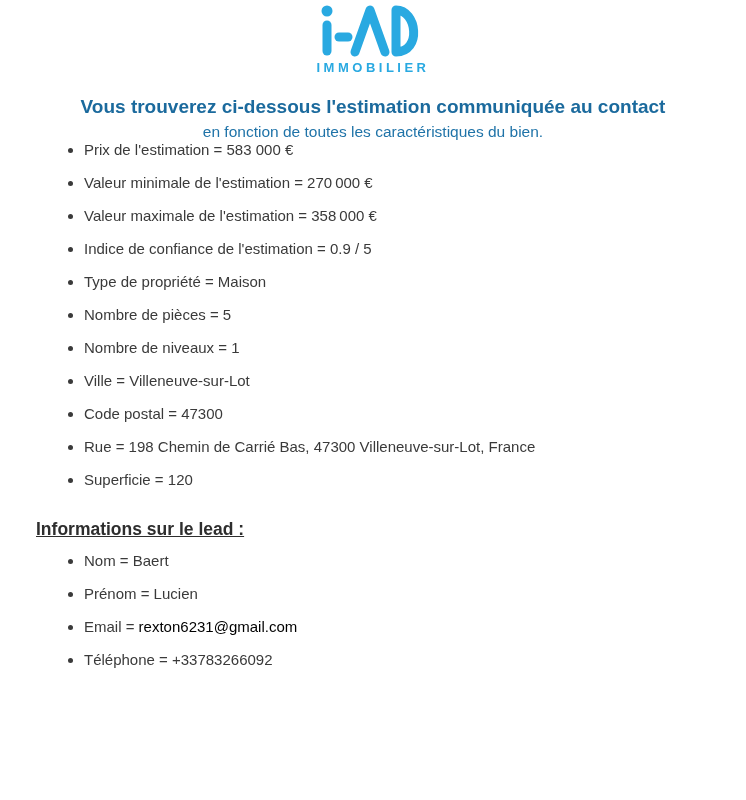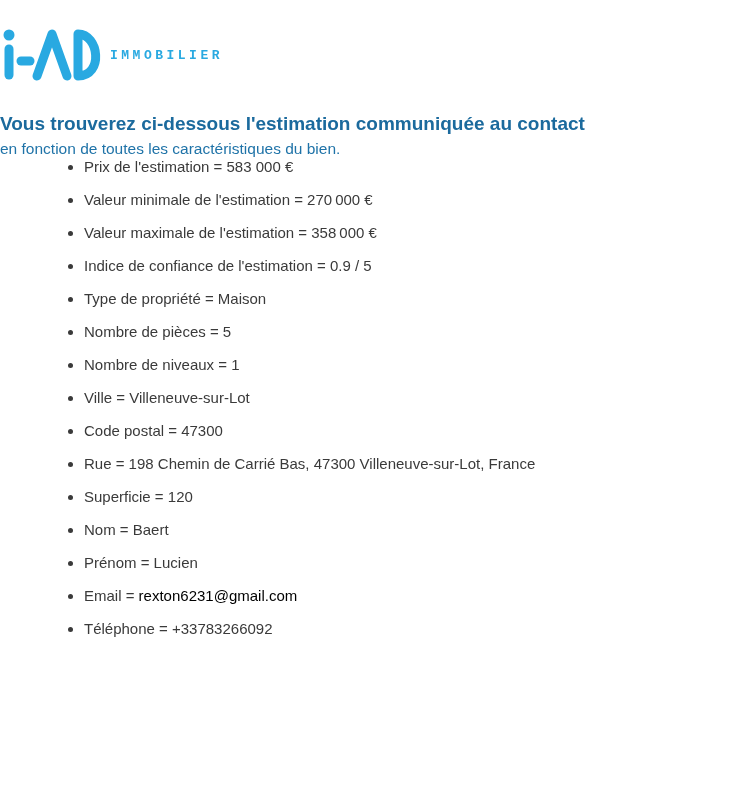--- a/index.html
+++ b/index.html
@@ -9,36 +9,36 @@
     height: 800px;
     margin: 0 auto;
     font-family: "Liberation Sans", "DejaVu Sans", sans-serif;
     color: #3a3a3a;
     overflow: hidden;
   }
   .email-body { width: 100%; height: 100%; background: #ffffff; }
 
   
   .logo-wrap {
-    padding-top: 26px;
+    padding-top: 2px;
     display: flex;
+    flex-direction: column;
     align-items: center;
-    font-family: Liberation Mono, monospace;
   }
   .logo-mark { display: block; }
   .logo-sub {
     margin-top: 2px;
     font-size: 13px;
     font-weight: bold;
     letter-spacing: 3.5px;
     color: #29a9e1;
   }
 
   
-  .intro { margin-top: 30px; }
+  .intro { margin-top: 20px; text-align: center; }
   .intro-title {
     font-size: 19px;
     font-weight: bold;
     color: #1b6a9d;
     line-height: 23px;
   }
   .intro-sub {
     margin-top: 4px;
     font-size: 15.5px;
     color: #1f73a8;
@@ -108,20 +108,21 @@
       <li>Nombre de pièces = 5</li>
       <li>Nombre de niveaux = 1</li>
       <li>Ville = Villeneuve-sur-Lot</li>
       <li>Code postal = 47300</li>
       <li>Rue = 198 Chemin de Carrié Bas, 47300 Villeneuve-sur-Lot, France</li>
       <li>Superficie = 120</li>
     </ul>
   </div>
 
   <div class="section">
+    <div class="section-heading lead">Informations sur le lead :</div>
     <ul class="items">
       <li>Nom = Baert</li>
       <li>Prénom = Lucien</li>
       <li><span>Email = </span><a class="email-link">rexton6231@gmail.com</a></li>
       <li>Téléphone = +33783266092</li>
     </ul>
   </div>
 
 </div>
 

